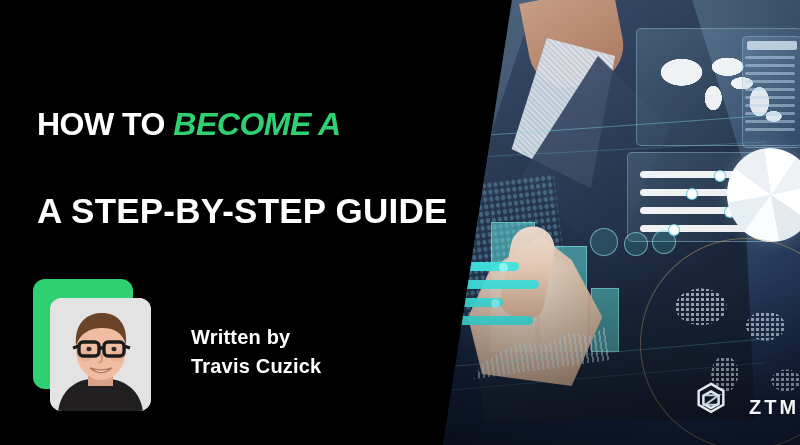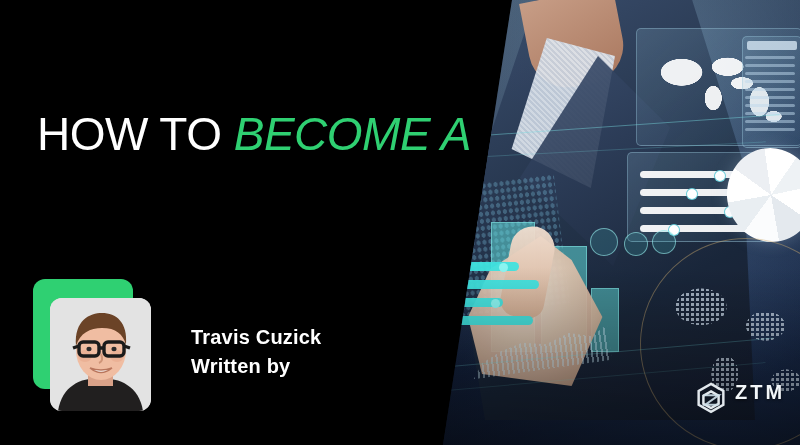--- a/index.html
+++ b/index.html
@@ -155,32 +155,32 @@
     background:rgba(70,200,205,.18);
   }
   .vignette{
     position:absolute;inset:0;
     background:linear-gradient(105deg,rgba(0,0,0,.72) 0%,rgba(0,0,0,.12) 16%,rgba(0,0,0,0) 38%),
                linear-gradient(0deg,rgba(0,0,0,.45),rgba(0,0,0,0) 40%);
   }
 
   
   .ztm{
-    position:absolute;left:692px;top:381px;display:flex;align-items:flex-start;gap:5px;
+    position:absolute;left:692px;top:381px;display:flex;align-items:flex-end;gap:19px;
   }
   .ztm-mark{width:38px;height:38px;display:block;}
   .ztm-text{
     color:#f2f6f9;font-size:20px;font-weight:bold;letter-spacing:3px;
     text-shadow:0 1px 3px rgba(0,0,0,.6);
   }
 
   
   .title{
     position:absolute;left:37px;top:76px;width:450px;
-    font-weight:normal;font-size:46px;line-height:54px;
+    font-weight:bold;font-size:32px;line-height:54px;
     letter-spacing:-.5px;color:#ffffff;text-transform:uppercase;
     font-stretch:condensed;
   }
   .title .em{color:#2FD072;font-style:italic;}
   .subtitle{
     position:absolute;left:37px;top:190px;width:460px;
     color:#ffffff;font-weight:bold;font-size:35px;line-height:42px;
     letter-spacing:.2px;text-transform:uppercase;
   }
 
@@ -291,20 +291,21 @@
           <path d="M20 11 L28 15.5 L28 24 L20 28.5 L12 24 L12 15.5 Z"></path>
         </g>
         <path d="M12 15 L28 15 L14 25 L28 25" fill="none" stroke="#cfe0ea" stroke-width="2.2" opacity=".9"></path>
       </svg>
       <span class="ztm-text">ZTM</span>
     </div>
   </div>
 
   <h1 class="title"><span>HOW TO </span><span class="em">BECOME A</span><br></h1>
 
+  <div class="subtitle">A STEP-BY-STEP GUIDE</div>
 
   <div class="author">
     <div class="ava-wrap">
       <div class="ava-green"></div>
       <div class="ava-photo">
         <svg viewBox="0 0 101 113">
           <rect width="101" height="113" fill="#e3e3e3"></rect>
 
           <path d="M8 113 C12 88 30 80 50 80 C70 80 89 88 93 113 Z" fill="#211f1f"></path>
 
@@ -328,18 +329,18 @@
           <ellipse cx="39" cy="51" rx="2.6" ry="2.2" fill="#2b2b2b"></ellipse>
           <ellipse cx="64" cy="51" rx="2.6" ry="2.2" fill="#2b2b2b"></ellipse>
 
           <path d="M51 56 q3 7 -2 9" fill="none" stroke="#cf9578" stroke-width="2"></path>
 
           <path d="M40 70 q11 9 22 0 q-11 4 -22 0 Z" fill="#fdfdfd" stroke="#b9765d" stroke-width="1.4"></path>
         </svg>
       </div>
     </div>
     <div class="byline">
+      <div>Written by</div>
       <div>Travis Cuzick</div>
-      <div>Written by</div>
     </div>
   </div>
 
 </div>
 
 </body></html>

